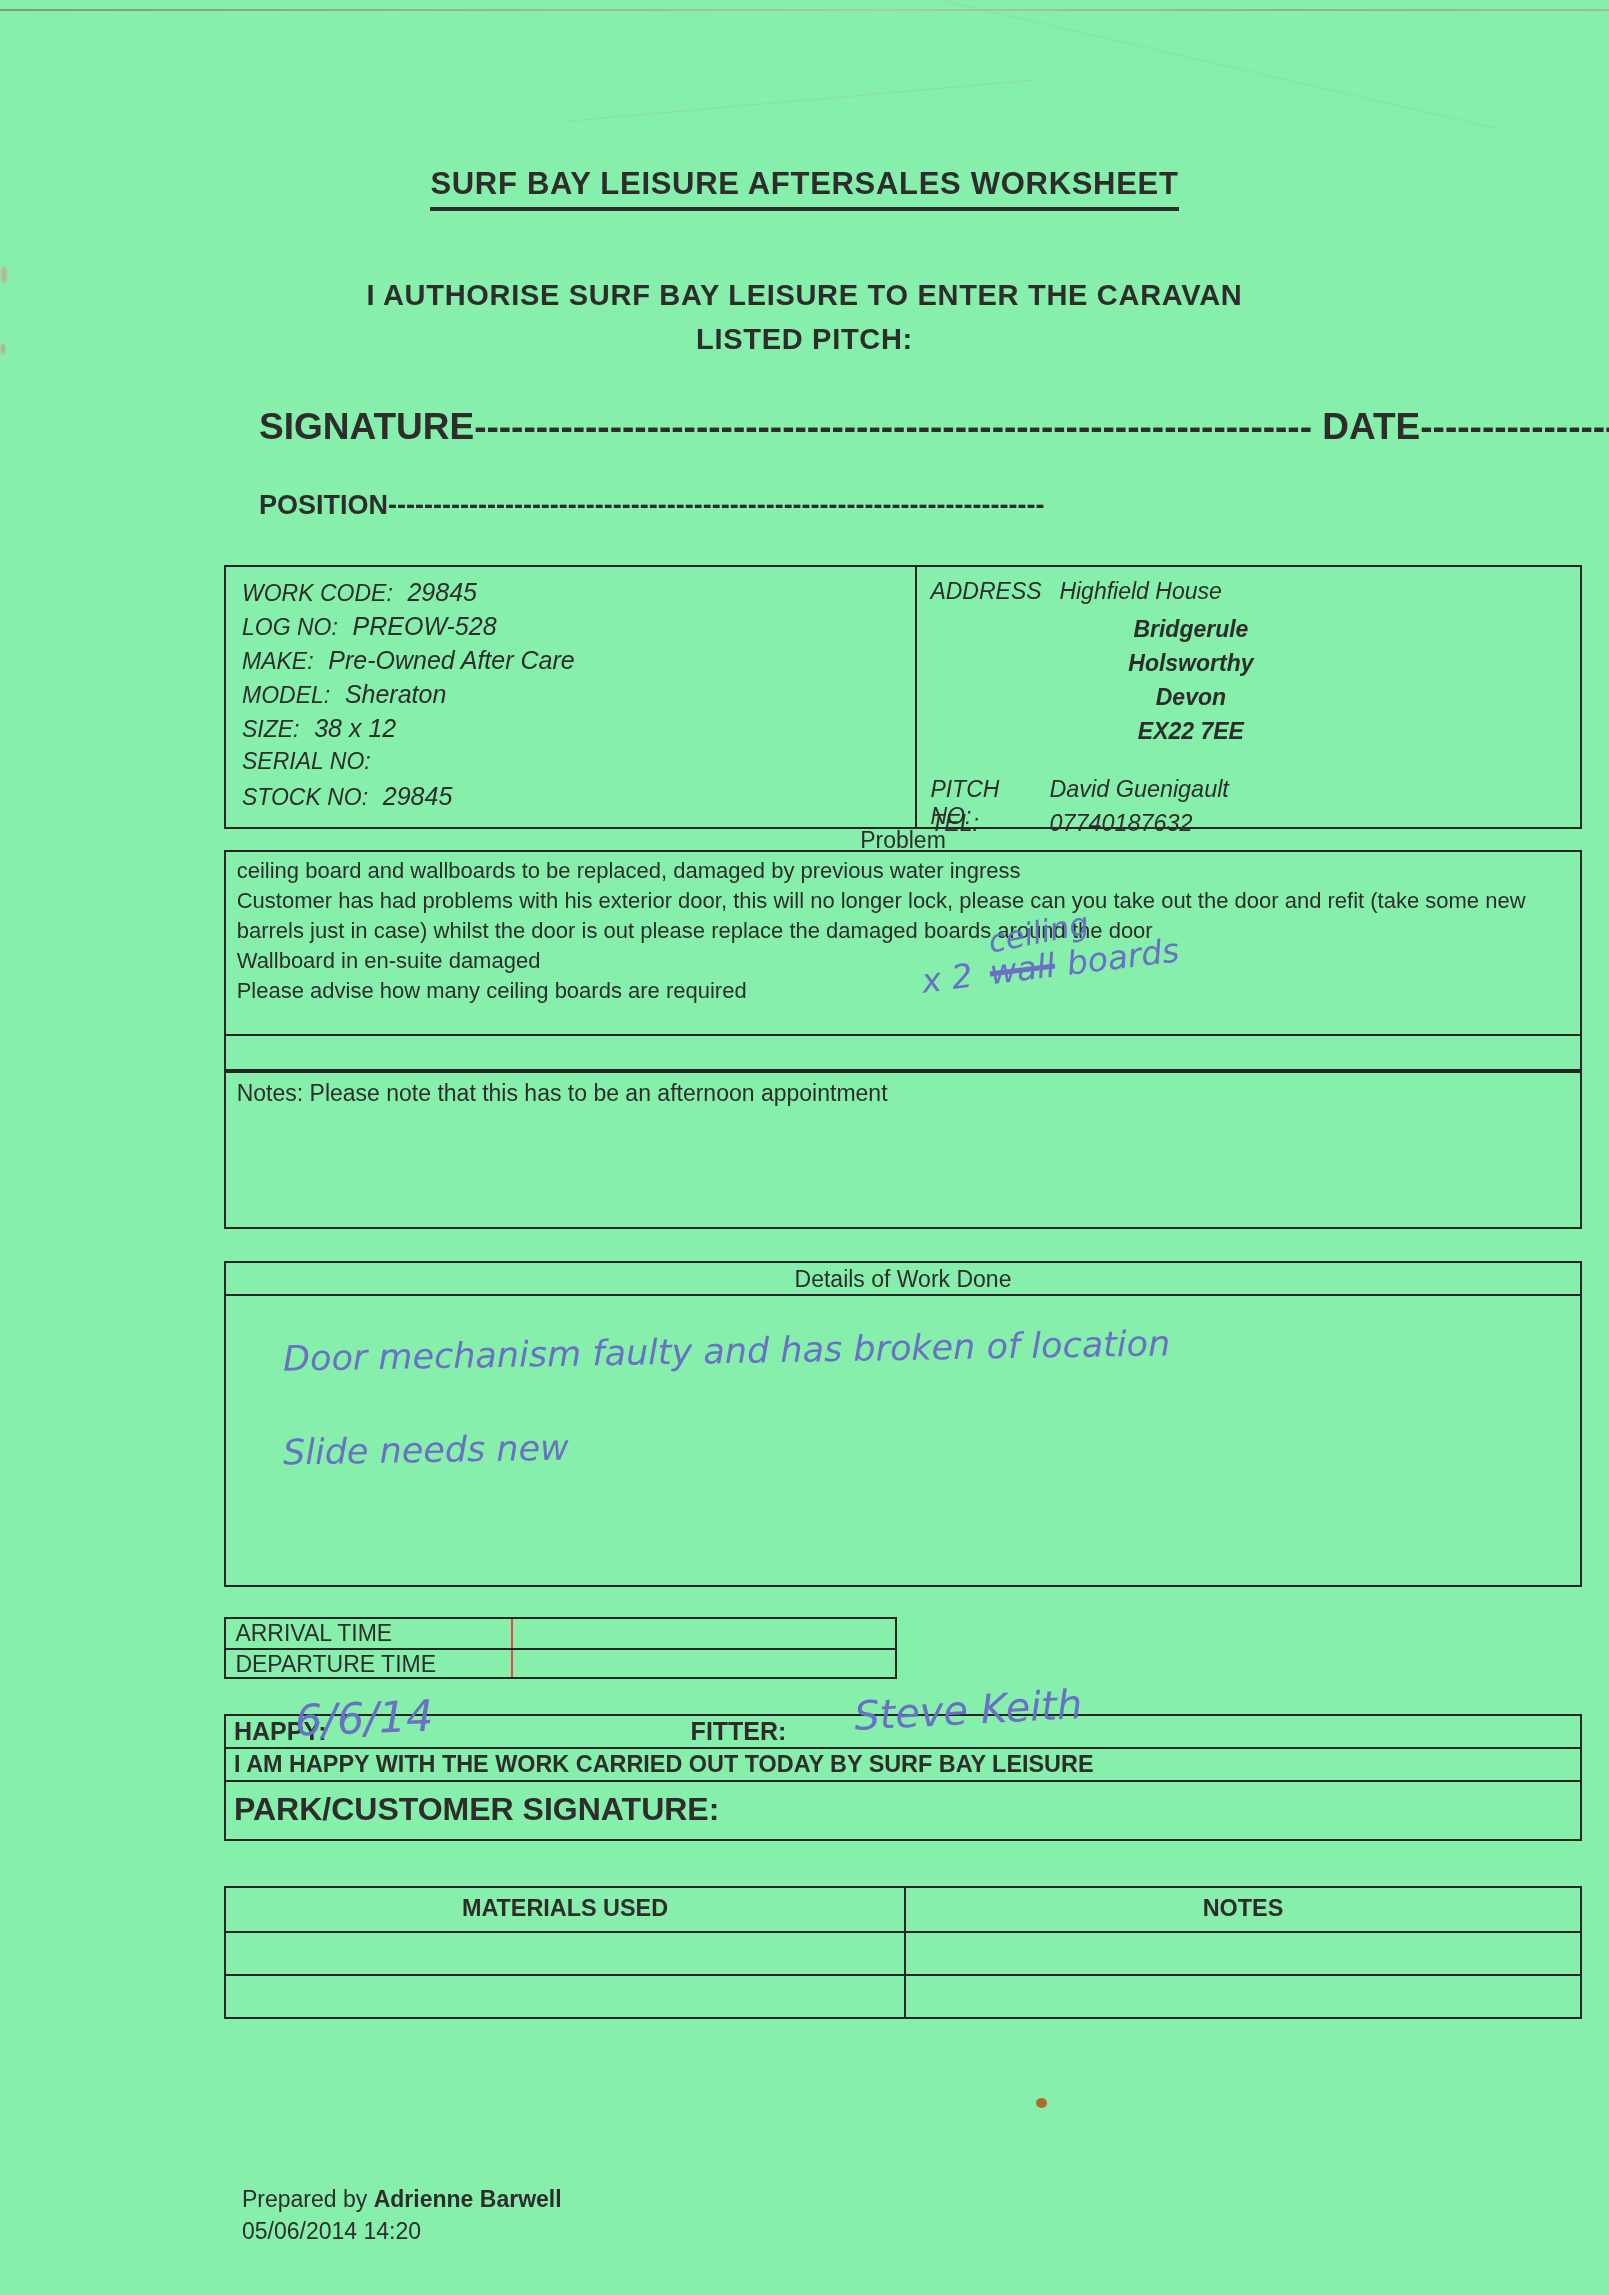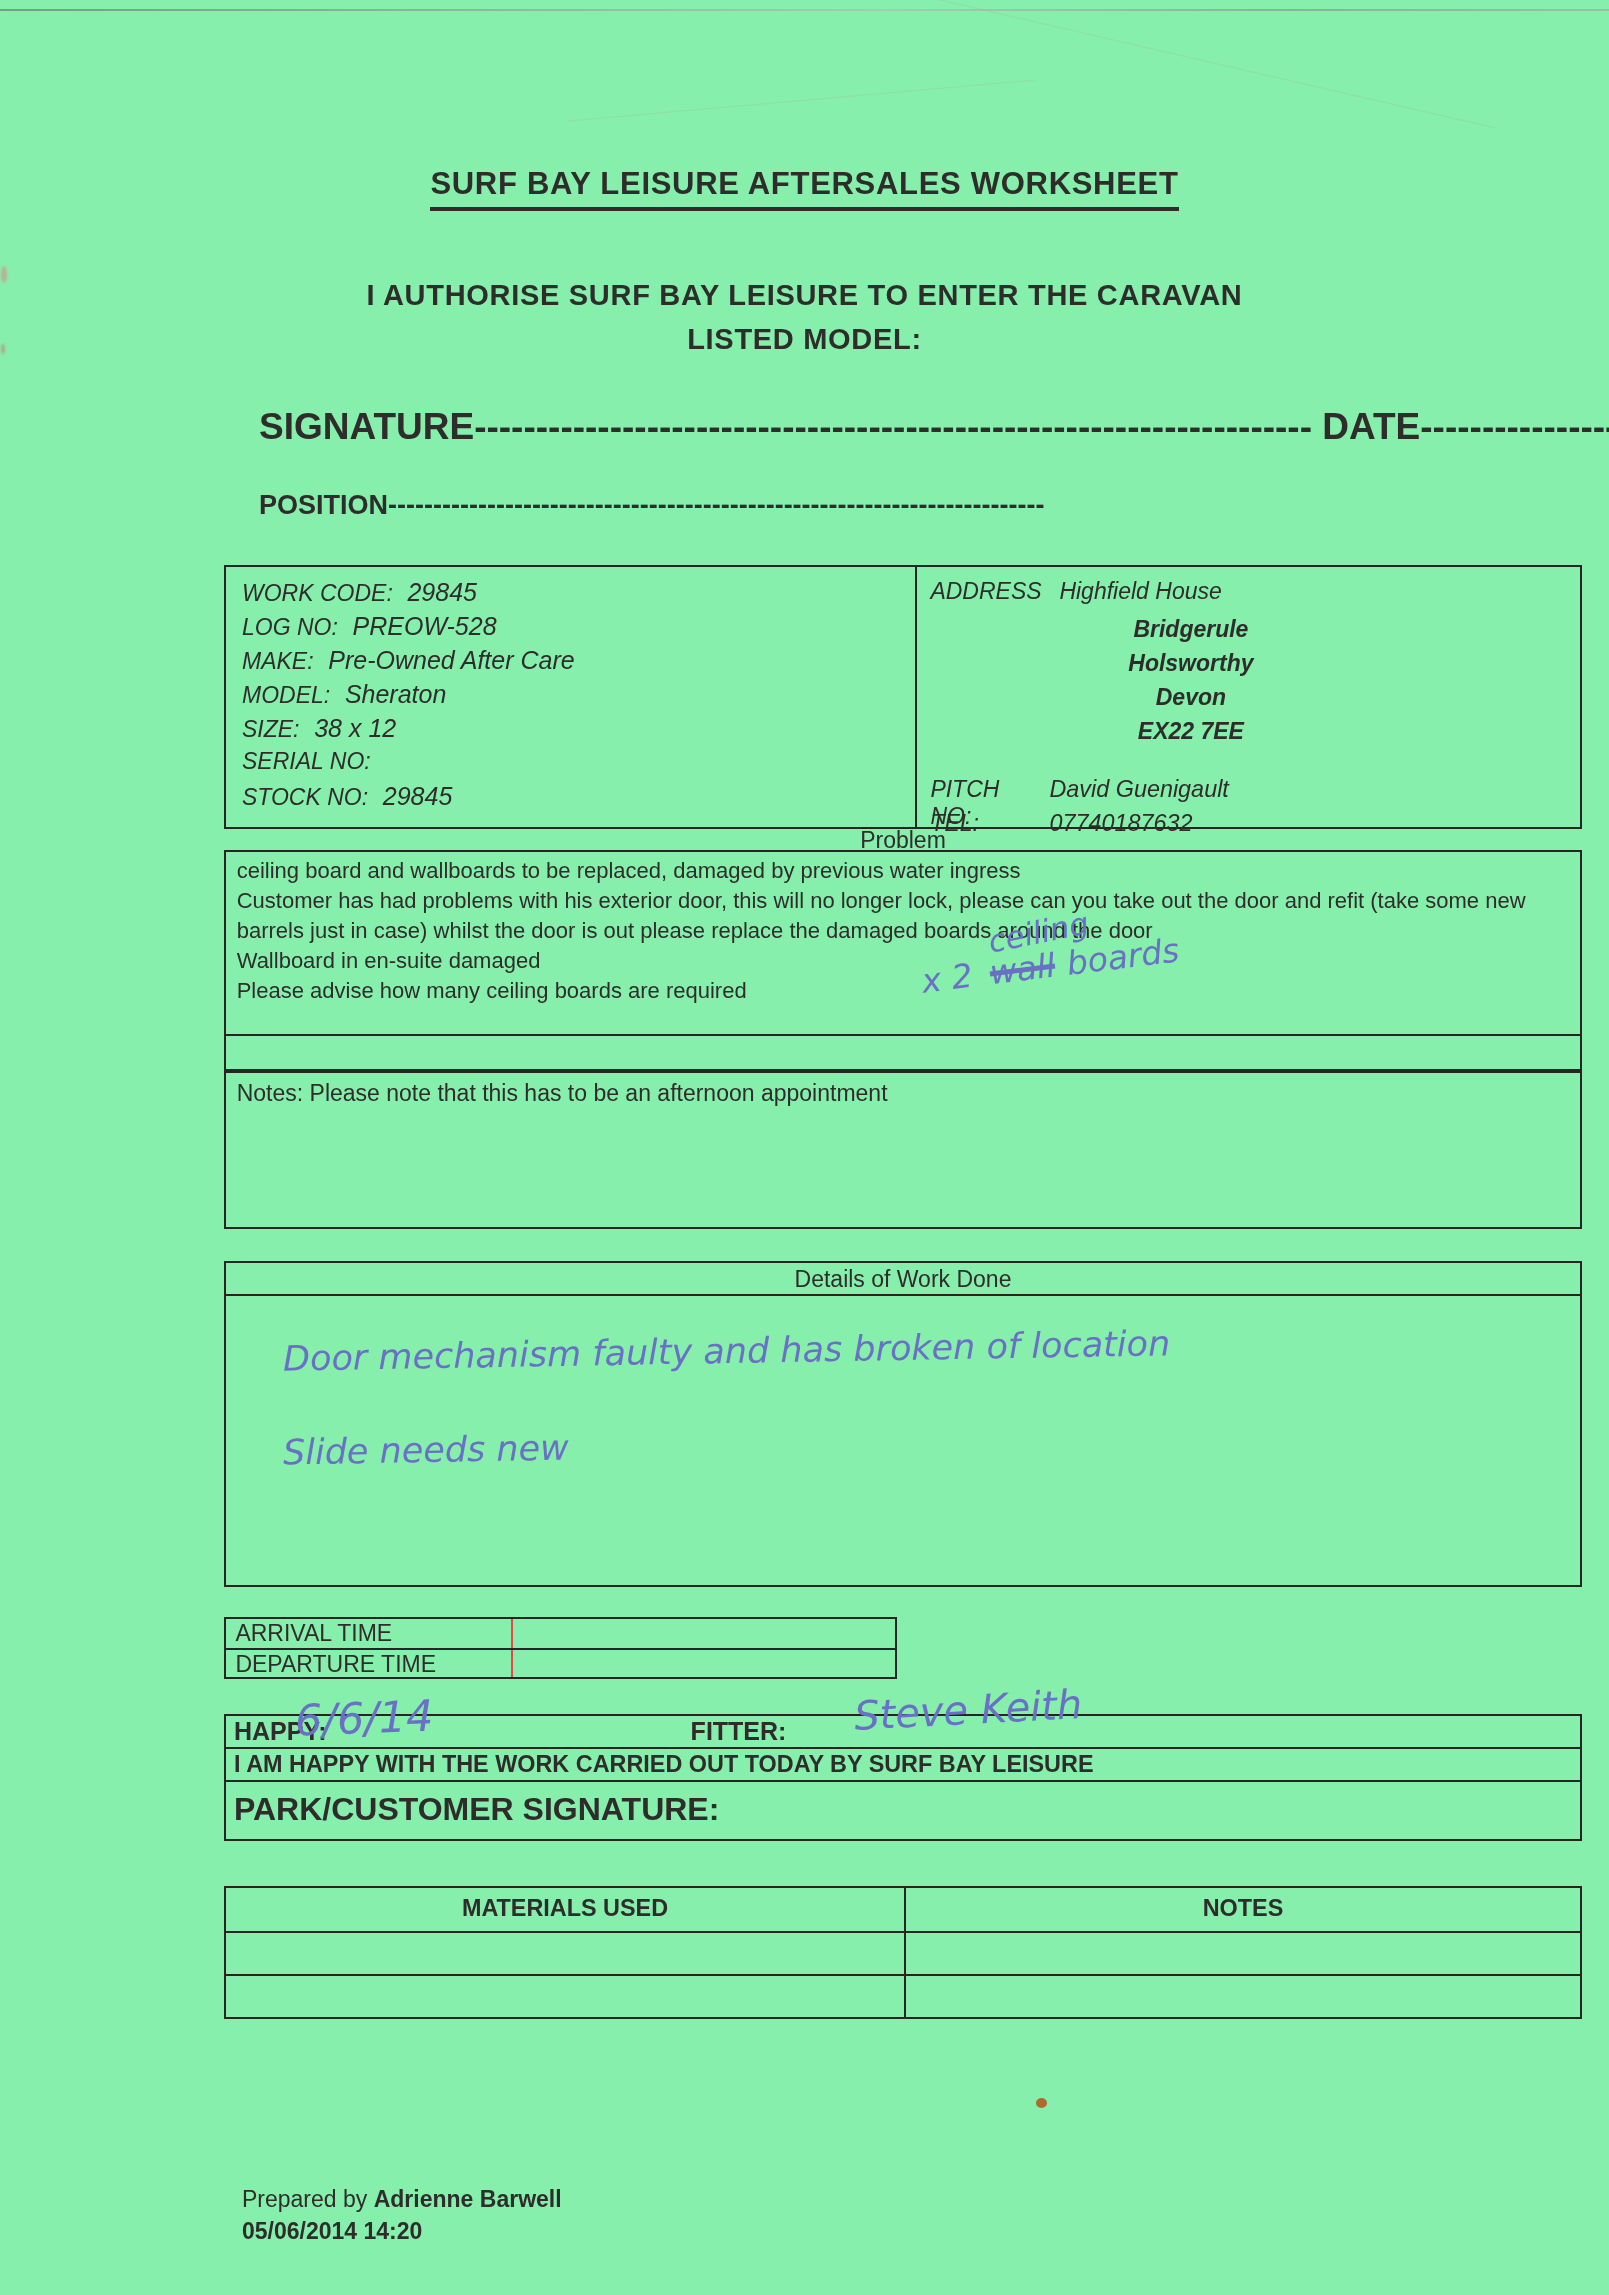--- a/index.html
+++ b/index.html
@@ -106,41 +106,41 @@
   .materials-table { position:absolute; top:1886px; left:224px; width:1358px;
     border:2.7px solid #262524; }
   .mat-row { display:flex; height:43px; }
   .mat-row + .mat-row { border-top:2.7px solid #262524; }
   .mat-c1 { width:680px; border-right:2px solid #262524; text-align:center; }
   .mat-c2 { flex:1; text-align:center; }
   .mat-header { font-size:23.4px; font-weight:bold; line-height:41px; }
 
   
   .footer { position:absolute; top:2183px; left:242px; font-size:23px; line-height:32px; }
-  .footer .ts { font-weight:bold; }
+  .footer .ts { font-weight:normal; }
 </style>
 </head>
 <body>
 
 <div id="page">
 
   <div class="scan-topline"></div>
   <div class="crease c1"></div>
   <div class="crease c2"></div>
   <div class="speck pink1"></div>
   <div class="speck pink2"></div>
   <div class="speck orange"></div>
 
   <div class="title-wrap">
     <span class="title">SURF BAY LEISURE AFTERSALES WORKSHEET</span>
   </div>
 
   <div class="auth">
     <div>I AUTHORISE SURF BAY LEISURE TO ENTER THE CARAVAN</div>
-    <div>LISTED MODEL:</div>
+    <div>LISTED PITCH:</div>
   </div>
 
   <div class="sigrow">
     <span>SIGNATURE</span><span class="dashes">--------------------------------------------------------------------</span>
     <span>DATE</span><span class="dashes">--------------------------------</span>
   </div>
 
   <div class="posrow">
     <span>POSITION</span><span class="dashes">-------------------------------------------------------------------------</span>
   </div>

